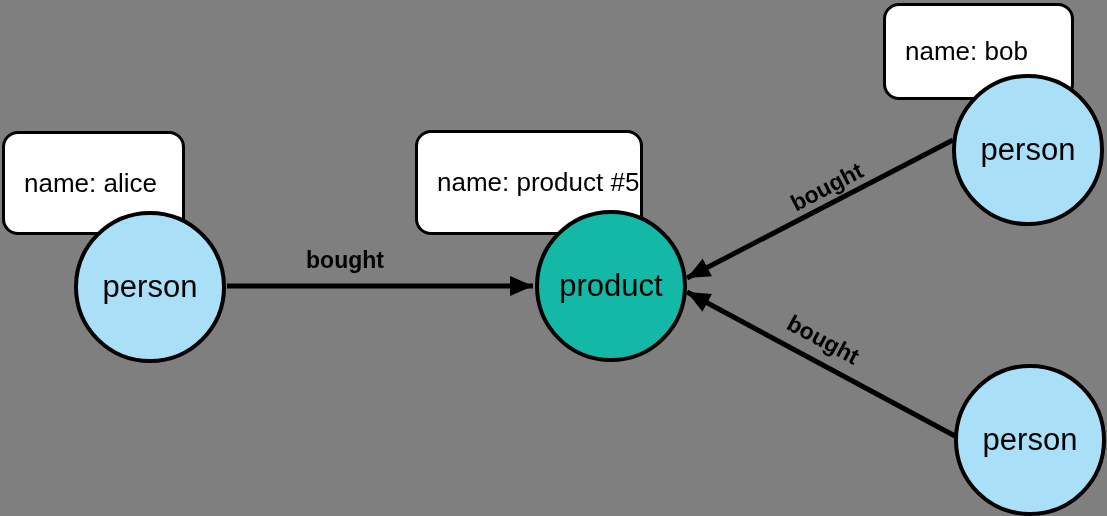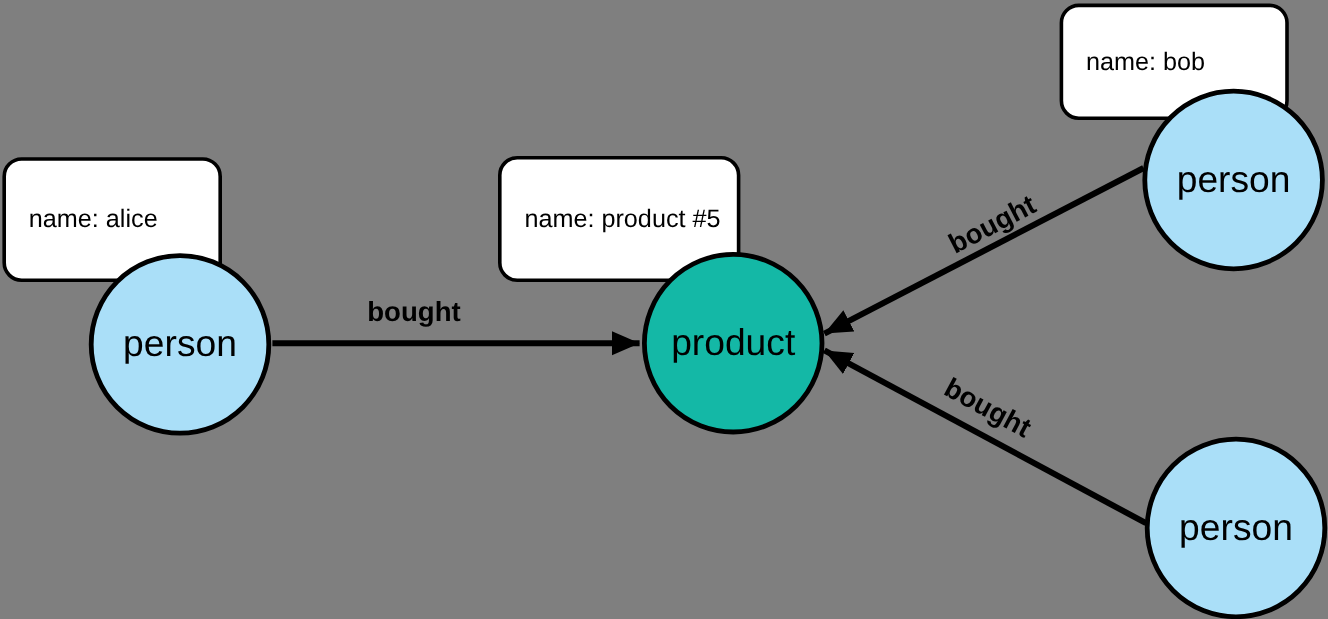--- a/index.html
+++ b/index.html
@@ -14,25 +14,25 @@
   
   .prop-box{
     position:absolute;
     background:#ffffff;
     border:3px solid #000000;
     border-radius:16px;
     box-sizing:border-box;
     display:flex;
     align-items:center;
     padding-left:19px;
-    font-size:21px;
+    font-size:26px;
     z-index:1;
   }
   .prop-box.alice{left:2px;top:131px;width:183px;height:104px;}
-  .prop-box.product{left:415px;top:130px;width:202px;height:105px;}
+  .prop-box.product{left:415px;top:130px;width:228px;height:105px;}
   .prop-box.bob{left:883px;top:3px;width:191px;height:97px;}
   .prop-box.jack{left:883px;top:290px;width:191px;height:100px;}
   
   .edges{position:absolute;left:0;top:0;z-index:2;}
   .edges line{stroke:#000;stroke-width:5px;}
   
   .node{
     position:absolute;
     width:152px;height:152px;
     border:4px solid #000000;

